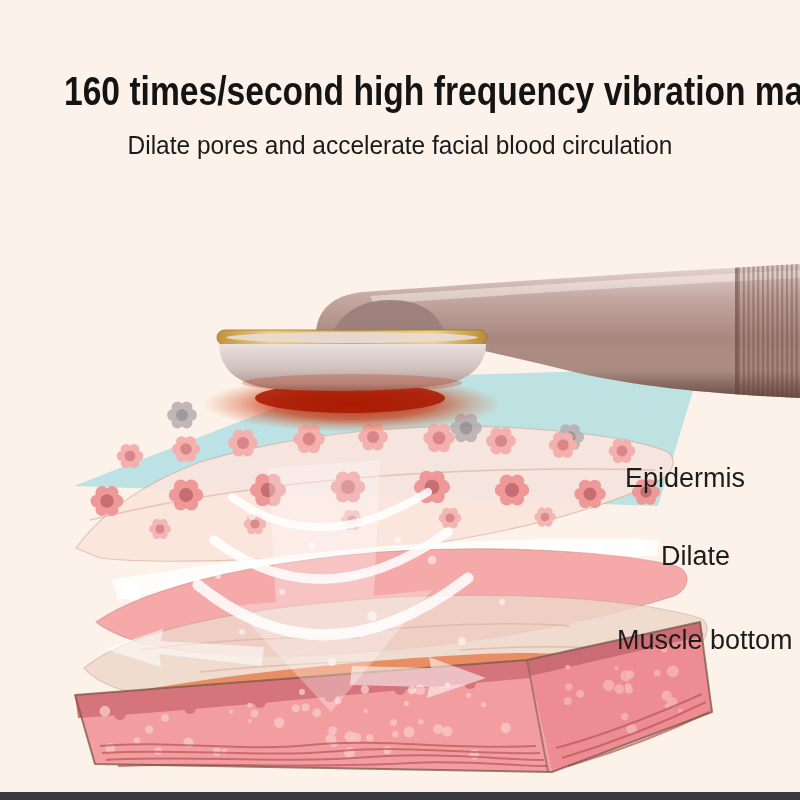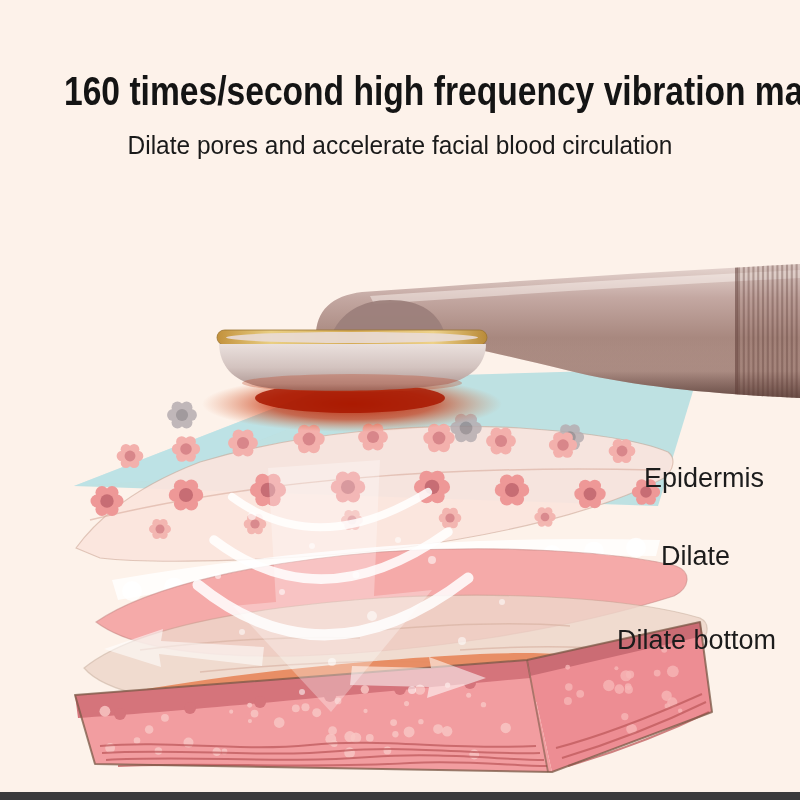--- a/index.html
+++ b/index.html
@@ -5,21 +5,21 @@
   html,body{margin:0;padding:0;background:#fdf2ea;}
   .stage{position:relative;width:800px;height:800px;overflow:hidden;background:#fdf2ea;
          font-family:"Liberation Sans","DejaVu Sans",sans-serif;}
   .title{position:absolute;top:70px;left:0;width:800px;text-align:center;
          font-size:40px;font-weight:700;color:#141414;line-height:1.05;
          transform:scaleX(.84);transform-origin:50% 50%;white-space:nowrap;}
   .subtitle{position:absolute;top:130px;left:0;width:800px;text-align:center;
          font-size:26px;font-weight:400;color:#1a1a1a;
          transform:scaleX(.94);transform-origin:50% 50%;white-space:nowrap;}
   .layer-label{position:absolute;font-size:27px;color:#1c1c1c;white-space:nowrap;}
-  #lbl-epidermis{left:644px;top:463px;}
+  #lbl-epidermis{left:625px;top:463px;}
   #lbl-dermis{left:661px;top:541px;}
   #lbl-muscle{left:617px;top:625px;}
   .footer-bar{position:absolute;left:0;top:792px;width:800px;height:8px;background:#3a3a3c;}
   svg.illustration{position:absolute;left:0;top:0;}
 </style>
 </head>
 <body>
 
 <div class="stage">
 
@@ -494,16 +494,16 @@
         <ellipse cx="352" cy="337.5" rx="126" ry="5.5" fill="#e9dcd7" opacity="0.9"></ellipse>
         <path d="M 219,344 L 486,344 C 486,362 474,377 448,384 C 400,392 300,393 262,387
                  C 235,382 220,368 219,344 Z" fill="url(#gHead)"></path>
         <ellipse cx="352" cy="383" rx="110" ry="9" fill="#be3c19" opacity="0.3"></ellipse>
       </g>
     </g>
   </svg>
 
   <div class="layer-label" id="lbl-epidermis">Epidermis</div>
   <div class="layer-label" id="lbl-dermis">Dilate</div>
-  <div class="layer-label" id="lbl-muscle">Dilate bottom</div>
+  <div class="layer-label" id="lbl-muscle">Muscle bottom</div>
 
   <div class="footer-bar"></div>
 </div>
 
 </body></html>

